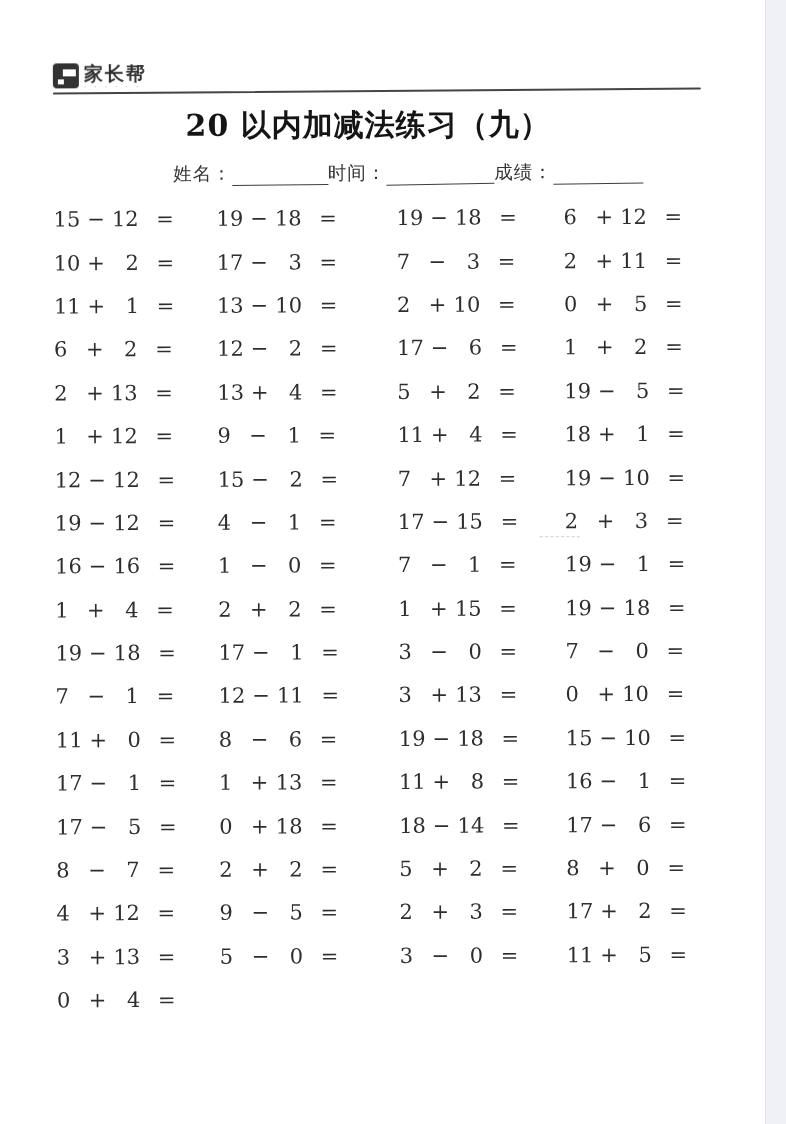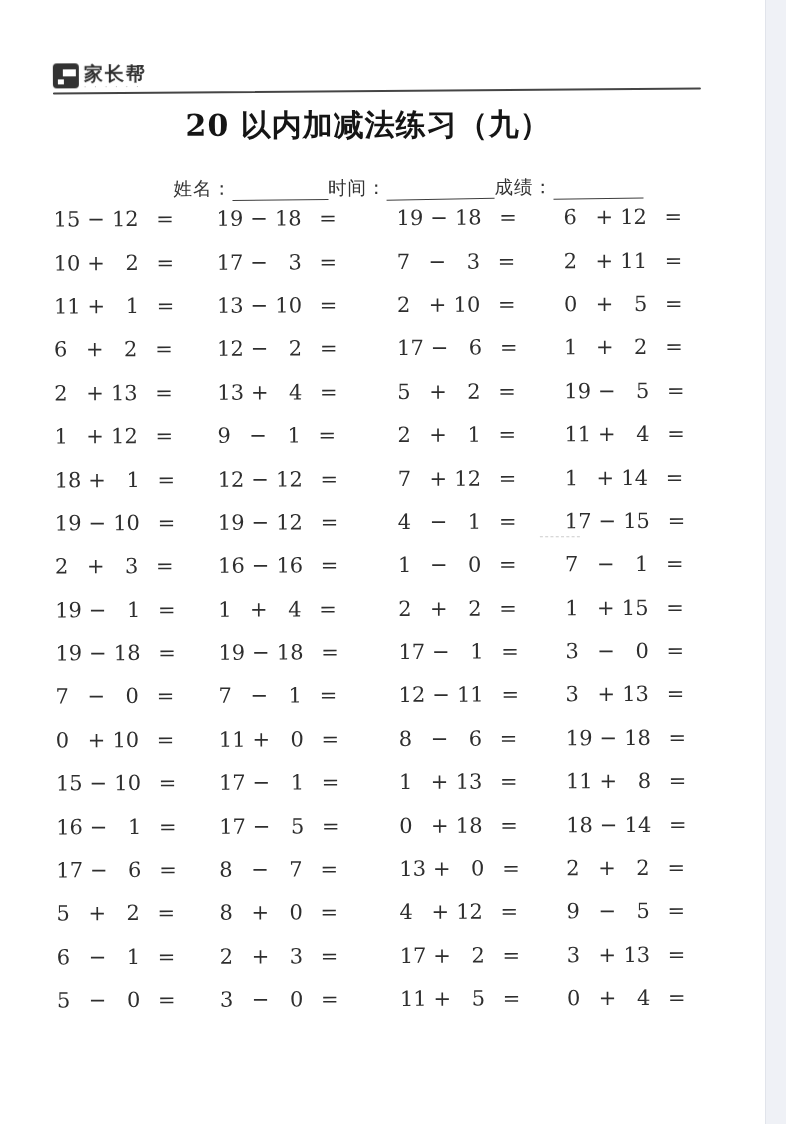--- a/index.html
+++ b/index.html
@@ -39,21 +39,21 @@
   }
   .title{
     position:absolute;left:0;top:105px;width:740px;text-align:center;
     font-size:30px;font-weight:700;color:#151515;letter-spacing:1px;
   }
   
   .meta{
     position:absolute;left:175px;top:160px;font-size:18.5px;color:#333;
     display:flex;align-items:flex-end;white-space:nowrap;
   }
-  .meta .lbl{letter-spacing:1px;margin-top:15px;}
+  .meta .lbl{letter-spacing:1px;}
   .blank{display:inline-block;border-bottom:1.6px solid #3d3d3d;height:22px;}
   .blank.b1{width:96px;transform:rotate(-0.4deg);}
   .blank.b2{width:108px;transform:rotate(-0.8deg);}
   .blank.b3{width:90px;transform:rotate(-0.5deg);}
   
   .grid{
     position:absolute;left:55px;top:197px;
     display:grid;grid-template-columns:163px 180px 167px 151px;
     grid-auto-rows:43.4px;align-items:center;
     font-size:21px;color:#2e2e2e;
@@ -224,340 +224,322 @@
     <span class="b">12</span>
     <span class="eq">=</span>
   </div>
       <div class="cell">
     <span class="a">9</span>
     <span class="op">−</span>
     <span class="b">1</span>
     <span class="eq">=</span>
   </div>
       <div class="cell">
-    <span class="a">2</span>
-    <span class="op">+</span>
-    <span class="b">1</span>
-    <span class="eq">=</span>
-  </div>
-      <div class="cell">
     <span class="a">11</span>
     <span class="op">+</span>
     <span class="b">4</span>
     <span class="eq">=</span>
   </div>
       <div class="cell">
     <span class="a">18</span>
     <span class="op">+</span>
     <span class="b">1</span>
     <span class="eq">=</span>
   </div>
       <div class="cell">
     <span class="a">12</span>
     <span class="op">−</span>
     <span class="b">12</span>
     <span class="eq">=</span>
   </div>
       <div class="cell">
+    <span class="a">15</span>
+    <span class="op">−</span>
+    <span class="b">2</span>
+    <span class="eq">=</span>
+  </div>
+      <div class="cell">
     <span class="a">7</span>
     <span class="op">+</span>
     <span class="b">12</span>
     <span class="eq">=</span>
   </div>
       <div class="cell">
+    <span class="a">19</span>
+    <span class="op">−</span>
+    <span class="b">10</span>
+    <span class="eq">=</span>
+  </div>
+      <div class="cell">
+    <span class="a">19</span>
+    <span class="op">−</span>
+    <span class="b">12</span>
+    <span class="eq">=</span>
+  </div>
+      <div class="cell">
+    <span class="a">4</span>
+    <span class="op">−</span>
+    <span class="b">1</span>
+    <span class="eq">=</span>
+  </div>
+      <div class="cell">
+    <span class="a">17</span>
+    <span class="op">−</span>
+    <span class="b">15</span>
+    <span class="eq">=</span>
+  </div>
+      <div class="cell">
+    <span class="a">2</span>
+    <span class="op">+</span>
+    <span class="b">3</span>
+    <span class="eq">=</span>
+  </div>
+      <div class="cell">
+    <span class="a">16</span>
+    <span class="op">−</span>
+    <span class="b">16</span>
+    <span class="eq">=</span>
+  </div>
+      <div class="cell">
     <span class="a">1</span>
-    <span class="op">+</span>
+    <span class="op">−</span>
+    <span class="b">0</span>
+    <span class="eq">=</span>
+  </div>
+      <div class="cell">
+    <span class="a">7</span>
+    <span class="op">−</span>
+    <span class="b">1</span>
+    <span class="eq">=</span>
+  </div>
+      <div class="cell">
+    <span class="a">19</span>
+    <span class="op">−</span>
+    <span class="b">1</span>
+    <span class="eq">=</span>
+  </div>
+      <div class="cell">
+    <span class="a">1</span>
+    <span class="op">+</span>
+    <span class="b">4</span>
+    <span class="eq">=</span>
+  </div>
+      <div class="cell">
+    <span class="a">2</span>
+    <span class="op">+</span>
+    <span class="b">2</span>
+    <span class="eq">=</span>
+  </div>
+      <div class="cell">
+    <span class="a">1</span>
+    <span class="op">+</span>
+    <span class="b">15</span>
+    <span class="eq">=</span>
+  </div>
+      <div class="cell">
+    <span class="a">19</span>
+    <span class="op">−</span>
+    <span class="b">18</span>
+    <span class="eq">=</span>
+  </div>
+      <div class="cell">
+    <span class="a">19</span>
+    <span class="op">−</span>
+    <span class="b">18</span>
+    <span class="eq">=</span>
+  </div>
+      <div class="cell">
+    <span class="a">17</span>
+    <span class="op">−</span>
+    <span class="b">1</span>
+    <span class="eq">=</span>
+  </div>
+      <div class="cell">
+    <span class="a">3</span>
+    <span class="op">−</span>
+    <span class="b">0</span>
+    <span class="eq">=</span>
+  </div>
+      <div class="cell">
+    <span class="a">7</span>
+    <span class="op">−</span>
+    <span class="b">0</span>
+    <span class="eq">=</span>
+  </div>
+      <div class="cell">
+    <span class="a">7</span>
+    <span class="op">−</span>
+    <span class="b">1</span>
+    <span class="eq">=</span>
+  </div>
+      <div class="cell">
+    <span class="a">12</span>
+    <span class="op">−</span>
+    <span class="b">11</span>
+    <span class="eq">=</span>
+  </div>
+      <div class="cell">
+    <span class="a">3</span>
+    <span class="op">+</span>
+    <span class="b">13</span>
+    <span class="eq">=</span>
+  </div>
+      <div class="cell">
+    <span class="a">0</span>
+    <span class="op">+</span>
+    <span class="b">10</span>
+    <span class="eq">=</span>
+  </div>
+      <div class="cell">
+    <span class="a">11</span>
+    <span class="op">+</span>
+    <span class="b">0</span>
+    <span class="eq">=</span>
+  </div>
+      <div class="cell">
+    <span class="a">8</span>
+    <span class="op">−</span>
+    <span class="b">6</span>
+    <span class="eq">=</span>
+  </div>
+      <div class="cell">
+    <span class="a">19</span>
+    <span class="op">−</span>
+    <span class="b">18</span>
+    <span class="eq">=</span>
+  </div>
+      <div class="cell">
+    <span class="a">15</span>
+    <span class="op">−</span>
+    <span class="b">10</span>
+    <span class="eq">=</span>
+  </div>
+      <div class="cell">
+    <span class="a">17</span>
+    <span class="op">−</span>
+    <span class="b">1</span>
+    <span class="eq">=</span>
+  </div>
+      <div class="cell">
+    <span class="a">1</span>
+    <span class="op">+</span>
+    <span class="b">13</span>
+    <span class="eq">=</span>
+  </div>
+      <div class="cell">
+    <span class="a">11</span>
+    <span class="op">+</span>
+    <span class="b">8</span>
+    <span class="eq">=</span>
+  </div>
+      <div class="cell">
+    <span class="a">16</span>
+    <span class="op">−</span>
+    <span class="b">1</span>
+    <span class="eq">=</span>
+  </div>
+      <div class="cell">
+    <span class="a">17</span>
+    <span class="op">−</span>
+    <span class="b">5</span>
+    <span class="eq">=</span>
+  </div>
+      <div class="cell">
+    <span class="a">0</span>
+    <span class="op">+</span>
+    <span class="b">18</span>
+    <span class="eq">=</span>
+  </div>
+      <div class="cell">
+    <span class="a">18</span>
+    <span class="op">−</span>
     <span class="b">14</span>
     <span class="eq">=</span>
   </div>
       <div class="cell">
-    <span class="a">19</span>
-    <span class="op">−</span>
-    <span class="b">10</span>
-    <span class="eq">=</span>
-  </div>
-      <div class="cell">
-    <span class="a">19</span>
-    <span class="op">−</span>
-    <span class="b">12</span>
+    <span class="a">17</span>
+    <span class="op">−</span>
+    <span class="b">6</span>
+    <span class="eq">=</span>
+  </div>
+      <div class="cell">
+    <span class="a">8</span>
+    <span class="op">−</span>
+    <span class="b">7</span>
+    <span class="eq">=</span>
+  </div>
+      <div class="cell">
+    <span class="a">2</span>
+    <span class="op">+</span>
+    <span class="b">2</span>
+    <span class="eq">=</span>
+  </div>
+      <div class="cell">
+    <span class="a">5</span>
+    <span class="op">+</span>
+    <span class="b">2</span>
+    <span class="eq">=</span>
+  </div>
+      <div class="cell">
+    <span class="a">8</span>
+    <span class="op">+</span>
+    <span class="b">0</span>
     <span class="eq">=</span>
   </div>
       <div class="cell">
     <span class="a">4</span>
-    <span class="op">−</span>
-    <span class="b">1</span>
-    <span class="eq">=</span>
-  </div>
-      <div class="cell">
-    <span class="a">17</span>
-    <span class="op">−</span>
-    <span class="b">15</span>
+    <span class="op">+</span>
+    <span class="b">12</span>
+    <span class="eq">=</span>
+  </div>
+      <div class="cell">
+    <span class="a">9</span>
+    <span class="op">−</span>
+    <span class="b">5</span>
     <span class="eq">=</span>
   </div>
       <div class="cell">
     <span class="a">2</span>
     <span class="op">+</span>
     <span class="b">3</span>
     <span class="eq">=</span>
   </div>
       <div class="cell">
-    <span class="a">16</span>
-    <span class="op">−</span>
-    <span class="b">16</span>
-    <span class="eq">=</span>
-  </div>
-      <div class="cell">
-    <span class="a">1</span>
-    <span class="op">−</span>
-    <span class="b">0</span>
-    <span class="eq">=</span>
-  </div>
-      <div class="cell">
-    <span class="a">7</span>
-    <span class="op">−</span>
-    <span class="b">1</span>
-    <span class="eq">=</span>
-  </div>
-      <div class="cell">
-    <span class="a">19</span>
-    <span class="op">−</span>
-    <span class="b">1</span>
-    <span class="eq">=</span>
-  </div>
-      <div class="cell">
-    <span class="a">1</span>
+    <span class="a">17</span>
+    <span class="op">+</span>
+    <span class="b">2</span>
+    <span class="eq">=</span>
+  </div>
+      <div class="cell">
+    <span class="a">3</span>
+    <span class="op">+</span>
+    <span class="b">13</span>
+    <span class="eq">=</span>
+  </div>
+      <div class="cell">
+    <span class="a">5</span>
+    <span class="op">−</span>
+    <span class="b">0</span>
+    <span class="eq">=</span>
+  </div>
+      <div class="cell">
+    <span class="a">3</span>
+    <span class="op">−</span>
+    <span class="b">0</span>
+    <span class="eq">=</span>
+  </div>
+      <div class="cell">
+    <span class="a">11</span>
+    <span class="op">+</span>
+    <span class="b">5</span>
+    <span class="eq">=</span>
+  </div>
+      <div class="cell">
+    <span class="a">0</span>
     <span class="op">+</span>
     <span class="b">4</span>
     <span class="eq">=</span>
   </div>
-      <div class="cell">
-    <span class="a">2</span>
-    <span class="op">+</span>
-    <span class="b">2</span>
-    <span class="eq">=</span>
-  </div>
-      <div class="cell">
-    <span class="a">1</span>
-    <span class="op">+</span>
-    <span class="b">15</span>
-    <span class="eq">=</span>
-  </div>
-      <div class="cell">
-    <span class="a">19</span>
-    <span class="op">−</span>
-    <span class="b">18</span>
-    <span class="eq">=</span>
-  </div>
-      <div class="cell">
-    <span class="a">19</span>
-    <span class="op">−</span>
-    <span class="b">18</span>
-    <span class="eq">=</span>
-  </div>
-      <div class="cell">
-    <span class="a">17</span>
-    <span class="op">−</span>
-    <span class="b">1</span>
-    <span class="eq">=</span>
-  </div>
-      <div class="cell">
-    <span class="a">3</span>
-    <span class="op">−</span>
-    <span class="b">0</span>
-    <span class="eq">=</span>
-  </div>
-      <div class="cell">
-    <span class="a">7</span>
-    <span class="op">−</span>
-    <span class="b">0</span>
-    <span class="eq">=</span>
-  </div>
-      <div class="cell">
-    <span class="a">7</span>
-    <span class="op">−</span>
-    <span class="b">1</span>
-    <span class="eq">=</span>
-  </div>
-      <div class="cell">
-    <span class="a">12</span>
-    <span class="op">−</span>
-    <span class="b">11</span>
-    <span class="eq">=</span>
-  </div>
-      <div class="cell">
-    <span class="a">3</span>
-    <span class="op">+</span>
-    <span class="b">13</span>
-    <span class="eq">=</span>
-  </div>
-      <div class="cell">
-    <span class="a">0</span>
-    <span class="op">+</span>
-    <span class="b">10</span>
-    <span class="eq">=</span>
-  </div>
-      <div class="cell">
-    <span class="a">11</span>
-    <span class="op">+</span>
-    <span class="b">0</span>
-    <span class="eq">=</span>
-  </div>
-      <div class="cell">
-    <span class="a">8</span>
-    <span class="op">−</span>
-    <span class="b">6</span>
-    <span class="eq">=</span>
-  </div>
-      <div class="cell">
-    <span class="a">19</span>
-    <span class="op">−</span>
-    <span class="b">18</span>
-    <span class="eq">=</span>
-  </div>
-      <div class="cell">
-    <span class="a">15</span>
-    <span class="op">−</span>
-    <span class="b">10</span>
-    <span class="eq">=</span>
-  </div>
-      <div class="cell">
-    <span class="a">17</span>
-    <span class="op">−</span>
-    <span class="b">1</span>
-    <span class="eq">=</span>
-  </div>
-      <div class="cell">
-    <span class="a">1</span>
-    <span class="op">+</span>
-    <span class="b">13</span>
-    <span class="eq">=</span>
-  </div>
-      <div class="cell">
-    <span class="a">11</span>
-    <span class="op">+</span>
-    <span class="b">8</span>
-    <span class="eq">=</span>
-  </div>
-      <div class="cell">
-    <span class="a">16</span>
-    <span class="op">−</span>
-    <span class="b">1</span>
-    <span class="eq">=</span>
-  </div>
-      <div class="cell">
-    <span class="a">17</span>
-    <span class="op">−</span>
-    <span class="b">5</span>
-    <span class="eq">=</span>
-  </div>
-      <div class="cell">
-    <span class="a">0</span>
-    <span class="op">+</span>
-    <span class="b">18</span>
-    <span class="eq">=</span>
-  </div>
-      <div class="cell">
-    <span class="a">18</span>
-    <span class="op">−</span>
-    <span class="b">14</span>
-    <span class="eq">=</span>
-  </div>
-      <div class="cell">
-    <span class="a">17</span>
-    <span class="op">−</span>
-    <span class="b">6</span>
-    <span class="eq">=</span>
-  </div>
-      <div class="cell">
-    <span class="a">8</span>
-    <span class="op">−</span>
-    <span class="b">7</span>
-    <span class="eq">=</span>
-  </div>
-      <div class="cell">
-    <span class="a">13</span>
-    <span class="op">+</span>
-    <span class="b">0</span>
-    <span class="eq">=</span>
-  </div>
-      <div class="cell">
-    <span class="a">2</span>
-    <span class="op">+</span>
-    <span class="b">2</span>
-    <span class="eq">=</span>
-  </div>
-      <div class="cell">
-    <span class="a">5</span>
-    <span class="op">+</span>
-    <span class="b">2</span>
-    <span class="eq">=</span>
-  </div>
-      <div class="cell">
-    <span class="a">8</span>
-    <span class="op">+</span>
-    <span class="b">0</span>
-    <span class="eq">=</span>
-  </div>
-      <div class="cell">
-    <span class="a">4</span>
-    <span class="op">+</span>
-    <span class="b">12</span>
-    <span class="eq">=</span>
-  </div>
-      <div class="cell">
-    <span class="a">9</span>
-    <span class="op">−</span>
-    <span class="b">5</span>
-    <span class="eq">=</span>
-  </div>
-      <div class="cell">
-    <span class="a">6</span>
-    <span class="op">−</span>
-    <span class="b">1</span>
-    <span class="eq">=</span>
-  </div>
-      <div class="cell">
-    <span class="a">2</span>
-    <span class="op">+</span>
-    <span class="b">3</span>
-    <span class="eq">=</span>
-  </div>
-      <div class="cell">
-    <span class="a">17</span>
-    <span class="op">+</span>
-    <span class="b">2</span>
-    <span class="eq">=</span>
-  </div>
-      <div class="cell">
-    <span class="a">3</span>
-    <span class="op">+</span>
-    <span class="b">13</span>
-    <span class="eq">=</span>
-  </div>
-      <div class="cell">
-    <span class="a">5</span>
-    <span class="op">−</span>
-    <span class="b">0</span>
-    <span class="eq">=</span>
-  </div>
-      <div class="cell">
-    <span class="a">3</span>
-    <span class="op">−</span>
-    <span class="b">0</span>
-    <span class="eq">=</span>
-  </div>
-      <div class="cell">
-    <span class="a">11</span>
-    <span class="op">+</span>
-    <span class="b">5</span>
-    <span class="eq">=</span>
-  </div>
-      <div class="cell">
-    <span class="a">0</span>
-    <span class="op">+</span>
-    <span class="b">4</span>
-    <span class="eq">=</span>
-  </div>
     </div>
 
   <div class="artifact"></div>
 
 </div>
 
 </body></html>

